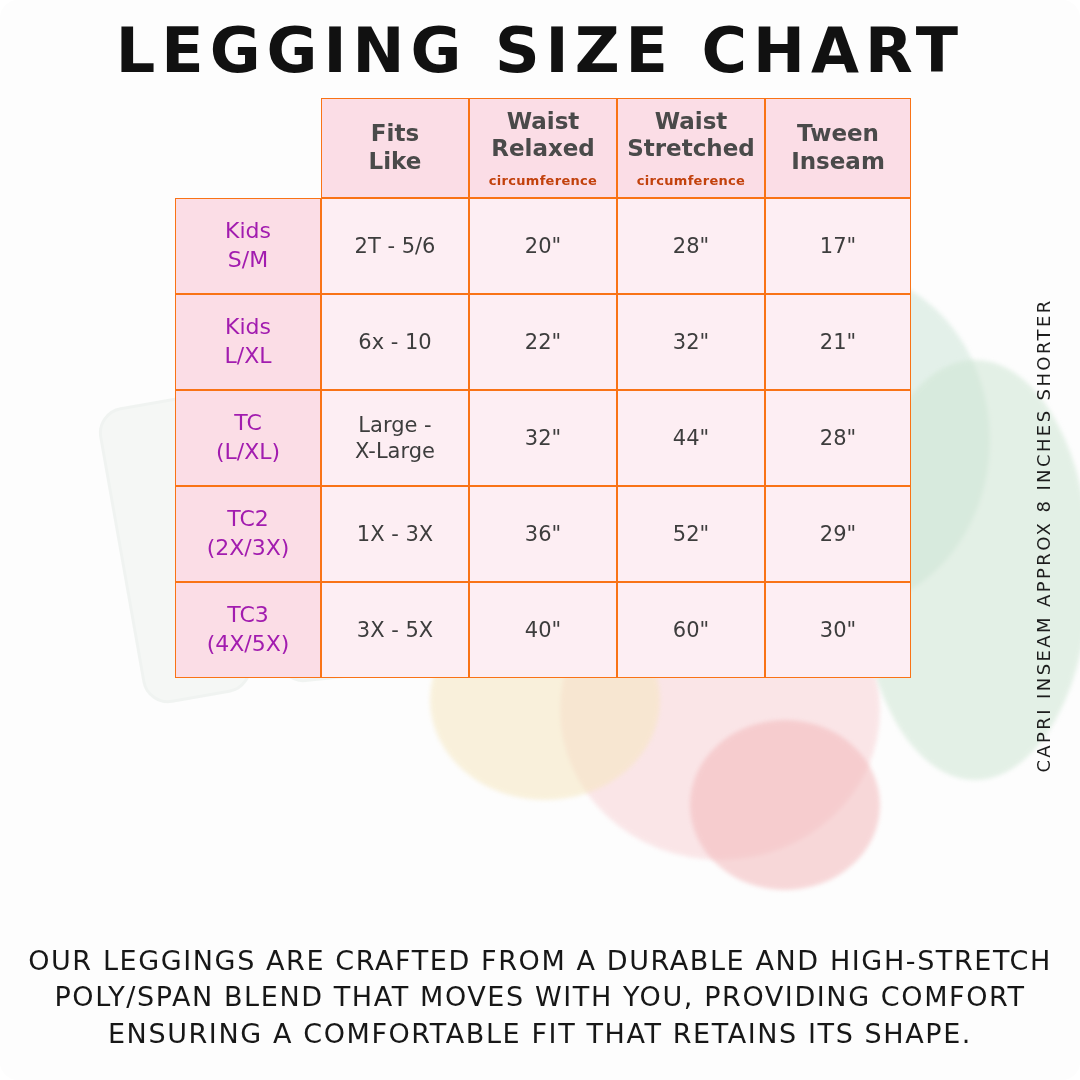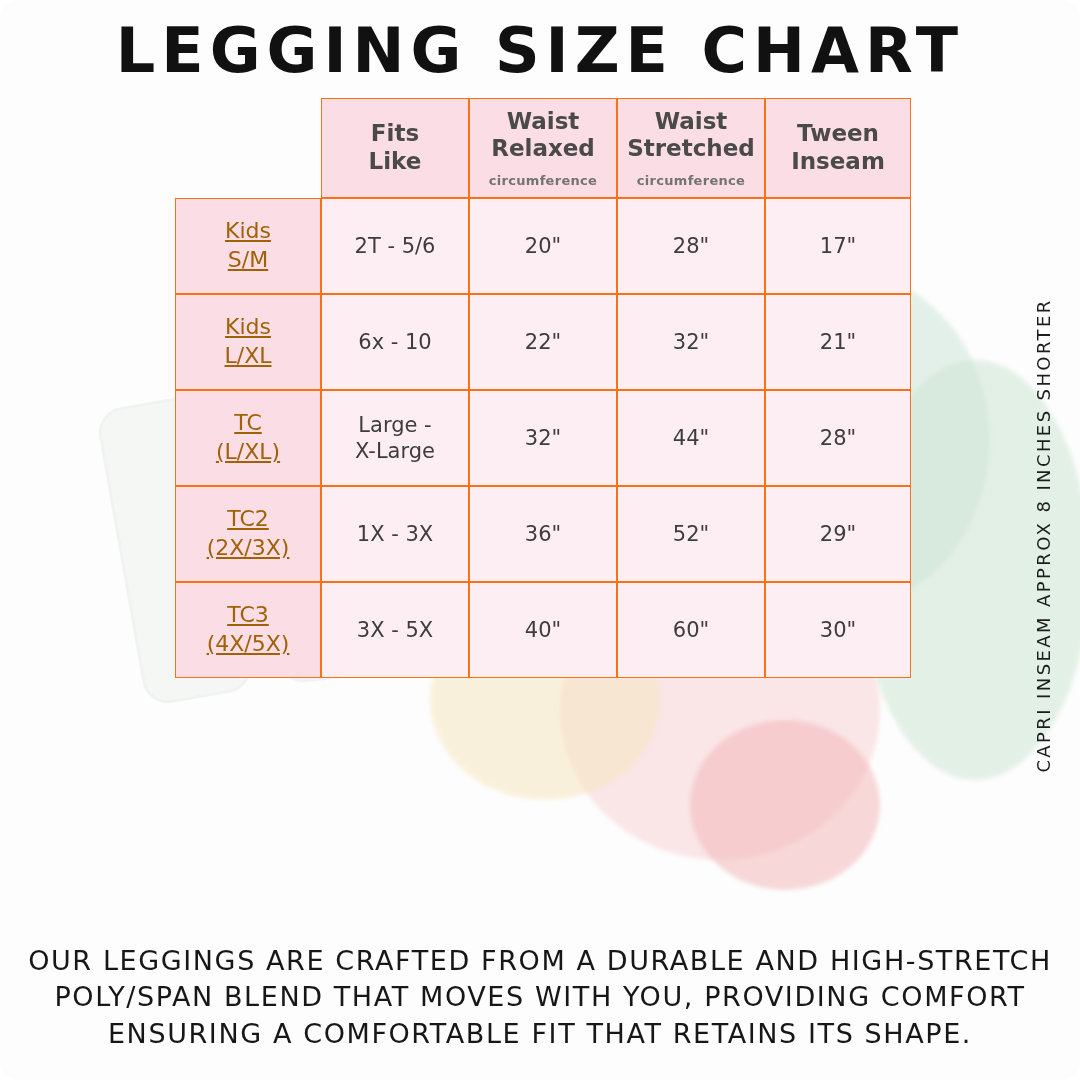--- a/index.html
+++ b/index.html
@@ -102,29 +102,28 @@
     height: 100px;
     background: #fbdde6;
     color: #4a4a4a;
     font-size: 23px;
     line-height: 1.2;
   }
   .cell.head .sub {
     display: block;
     font-size: 13px;
     letter-spacing: .3px;
-    color: #737373;
+    color: #c2410c;
     margin-top: 10px;
   }
   .cell.rowhead {
     background: #fbdde6;
     font-size: 22px;
-    color: #a16207;
+    color: #a21caf;
     line-height: 1.3;
-    text-decoration: underline;
   }
   .cell .l2 { display: block; }
 
   
   .c-size { width: 146px; }
   .c-fits { width: 148px; }
   .c-relaxed { width: 148px; }
   .c-stretched { width: 148px; }
   .c-inseam { width: 142px; }
 

